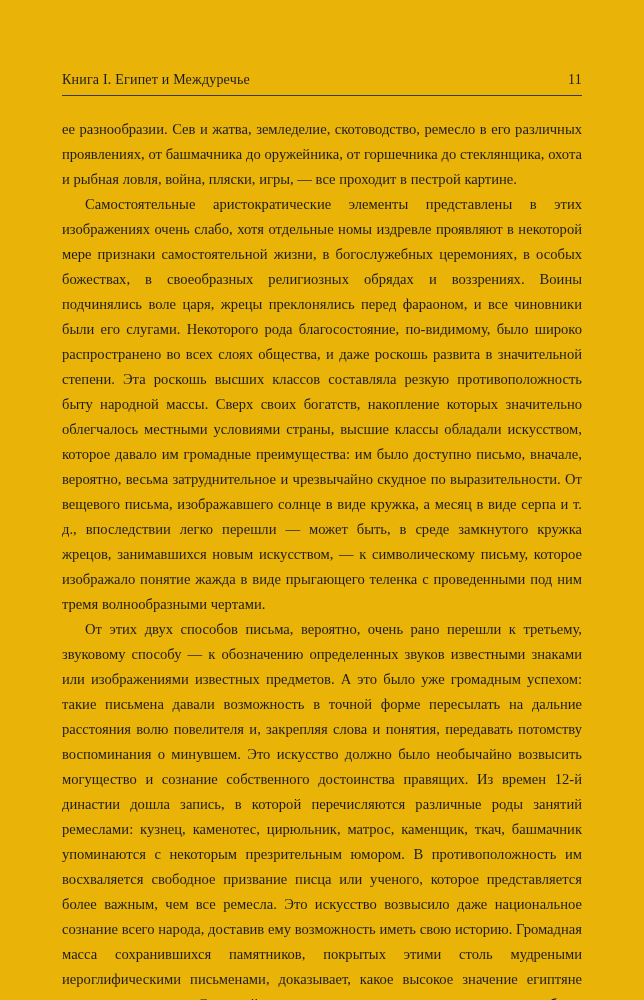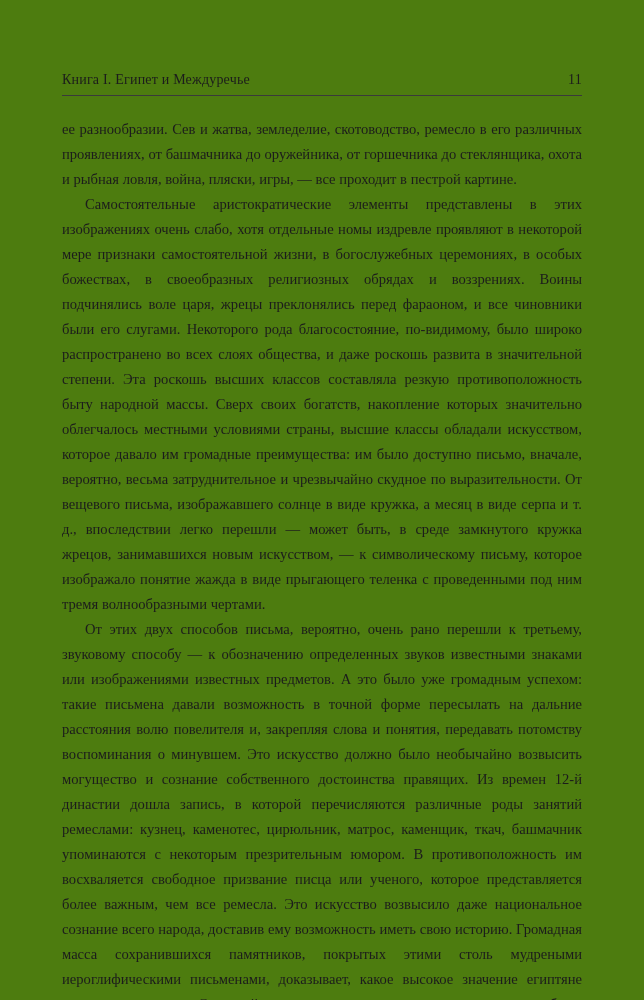--- a/index.html
+++ b/index.html
@@ -5,21 +5,21 @@
   html, body {
     margin: 0;
     padding: 0;
     background: #ffffff;
   }
   .book-page {
     position: relative;
     width: 644px;
     height: 1000px;
     margin: 0 auto;
-    background: #4d7c0f;
+    background: #eab308;
     color: #1c1c1c;
     font-family: "Liberation Serif", "DejaVu Serif", serif;
     overflow: hidden;
     box-sizing: border-box;
     padding: 72px 62px 30px 62px;
   }
   .page-header {
     display: flex;
     justify-content: space-between;
     align-items: baseline;

